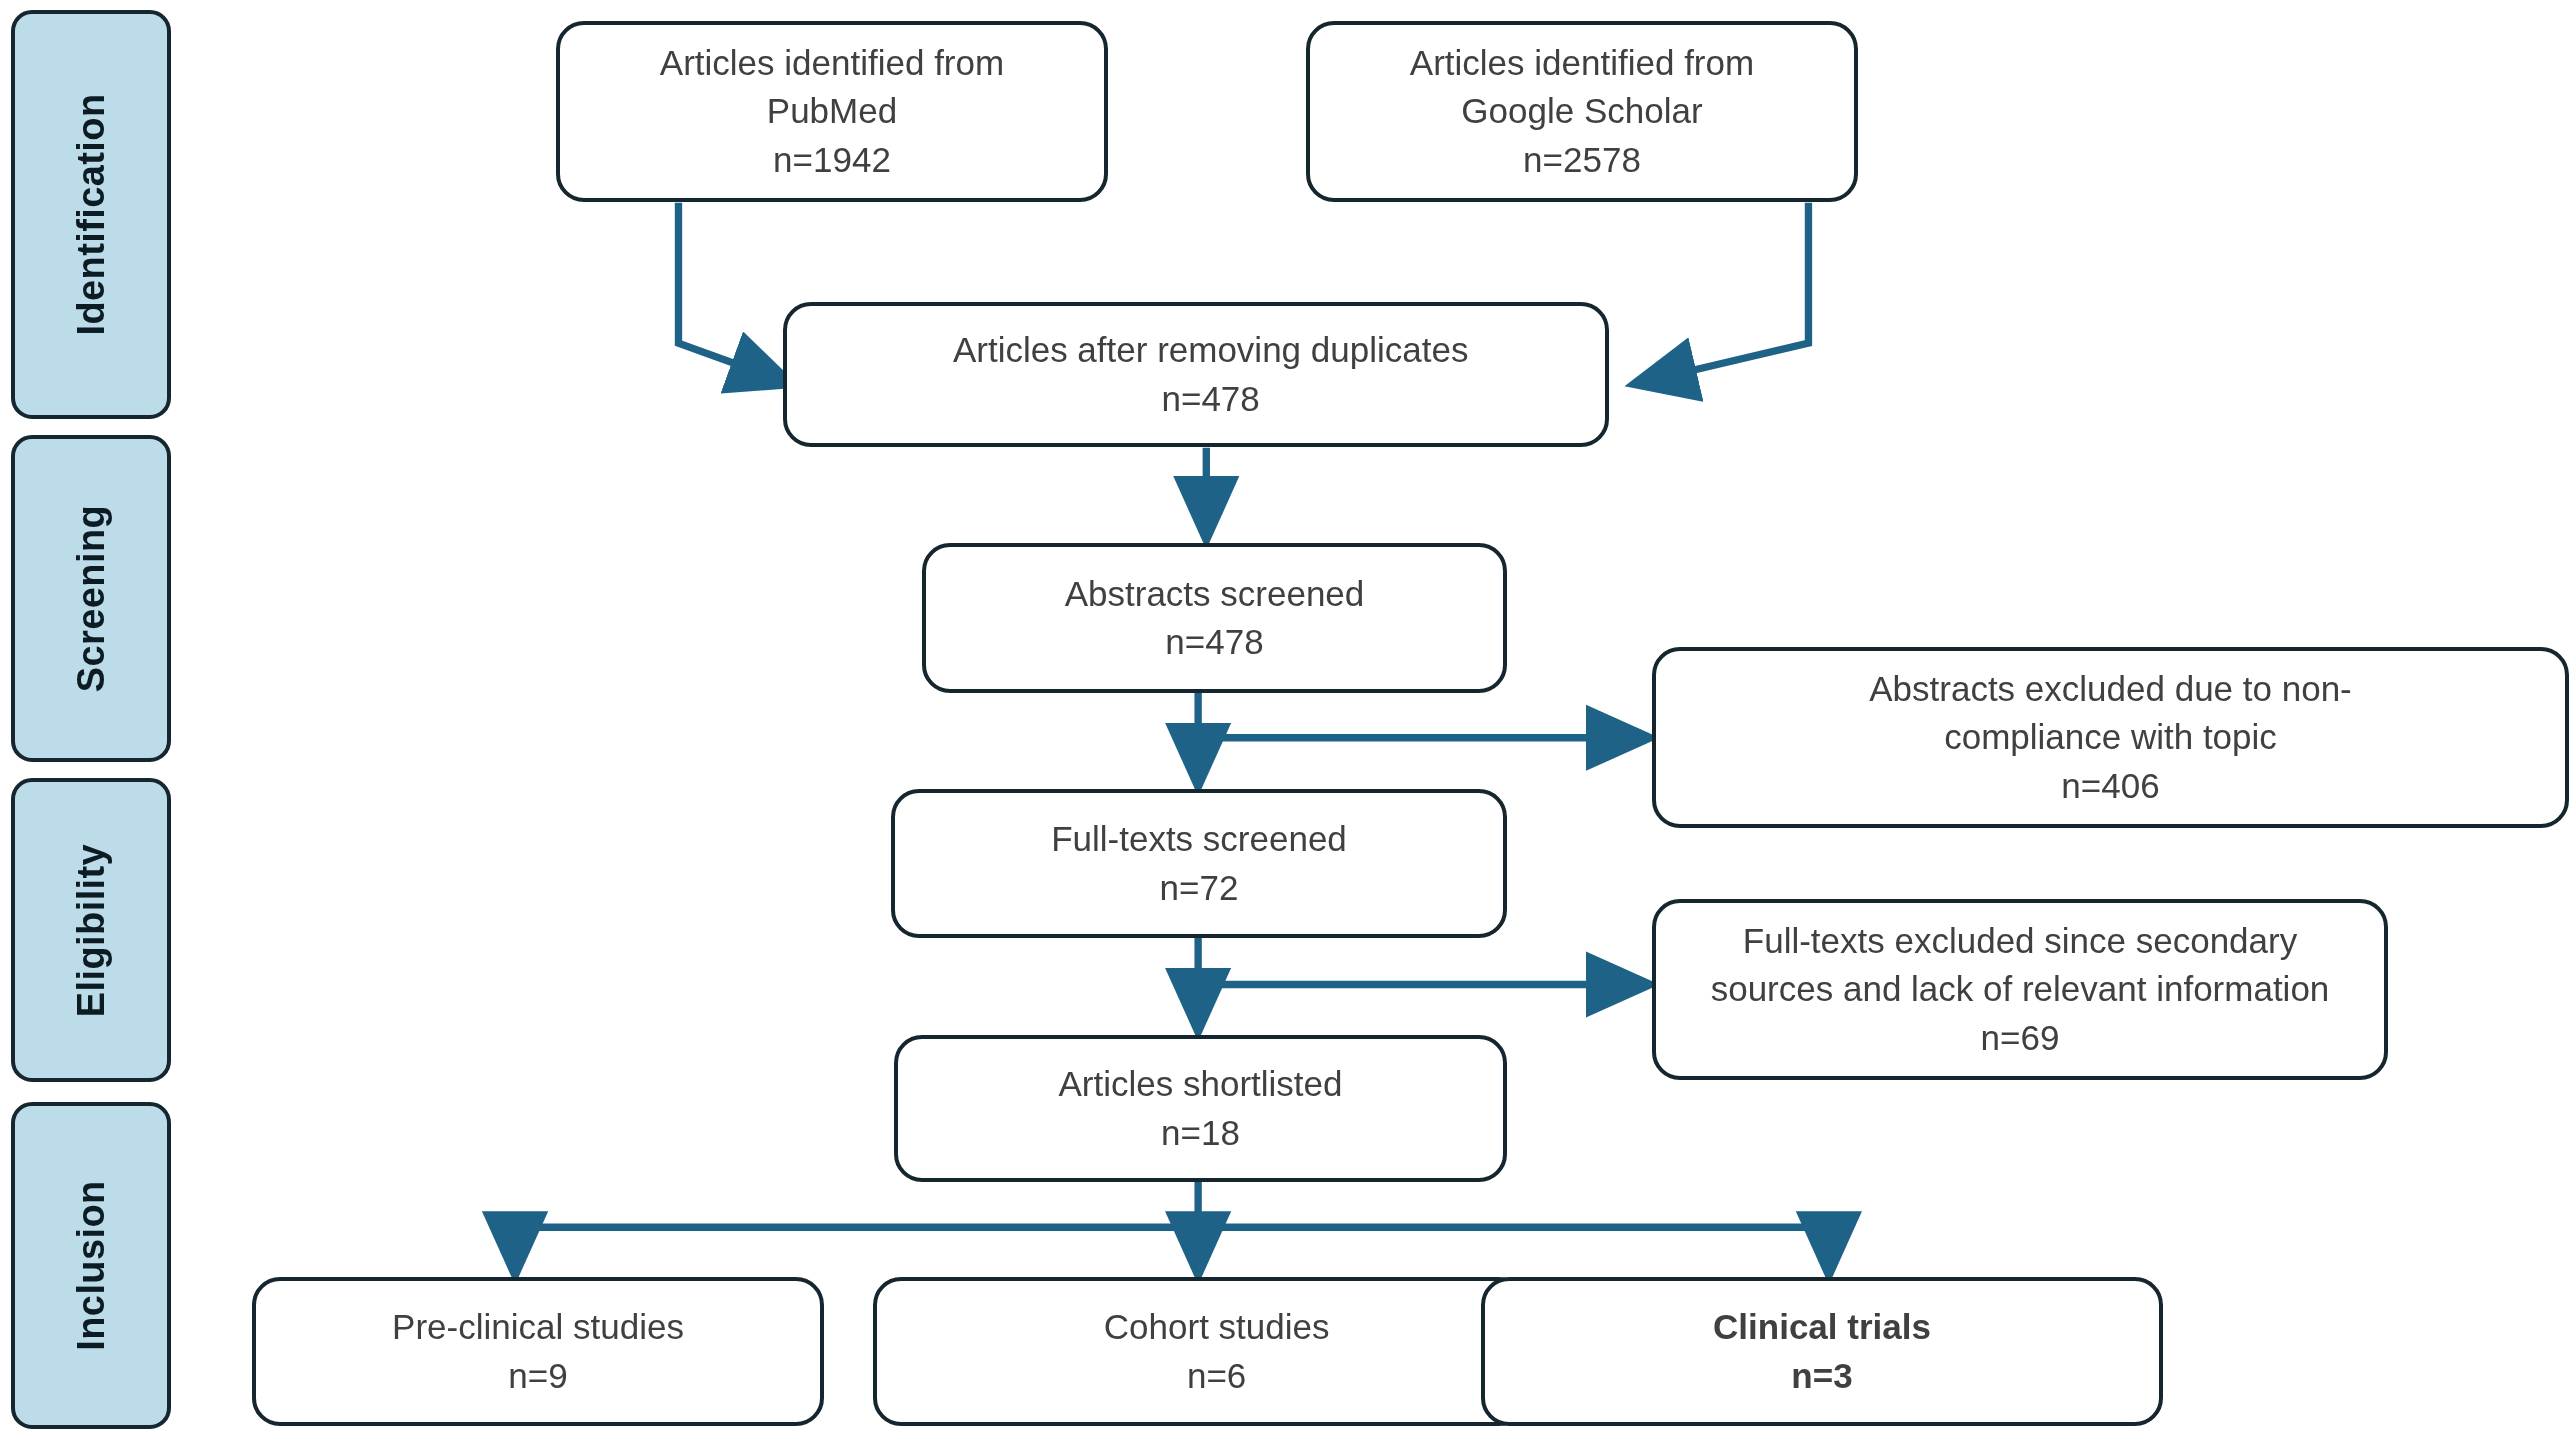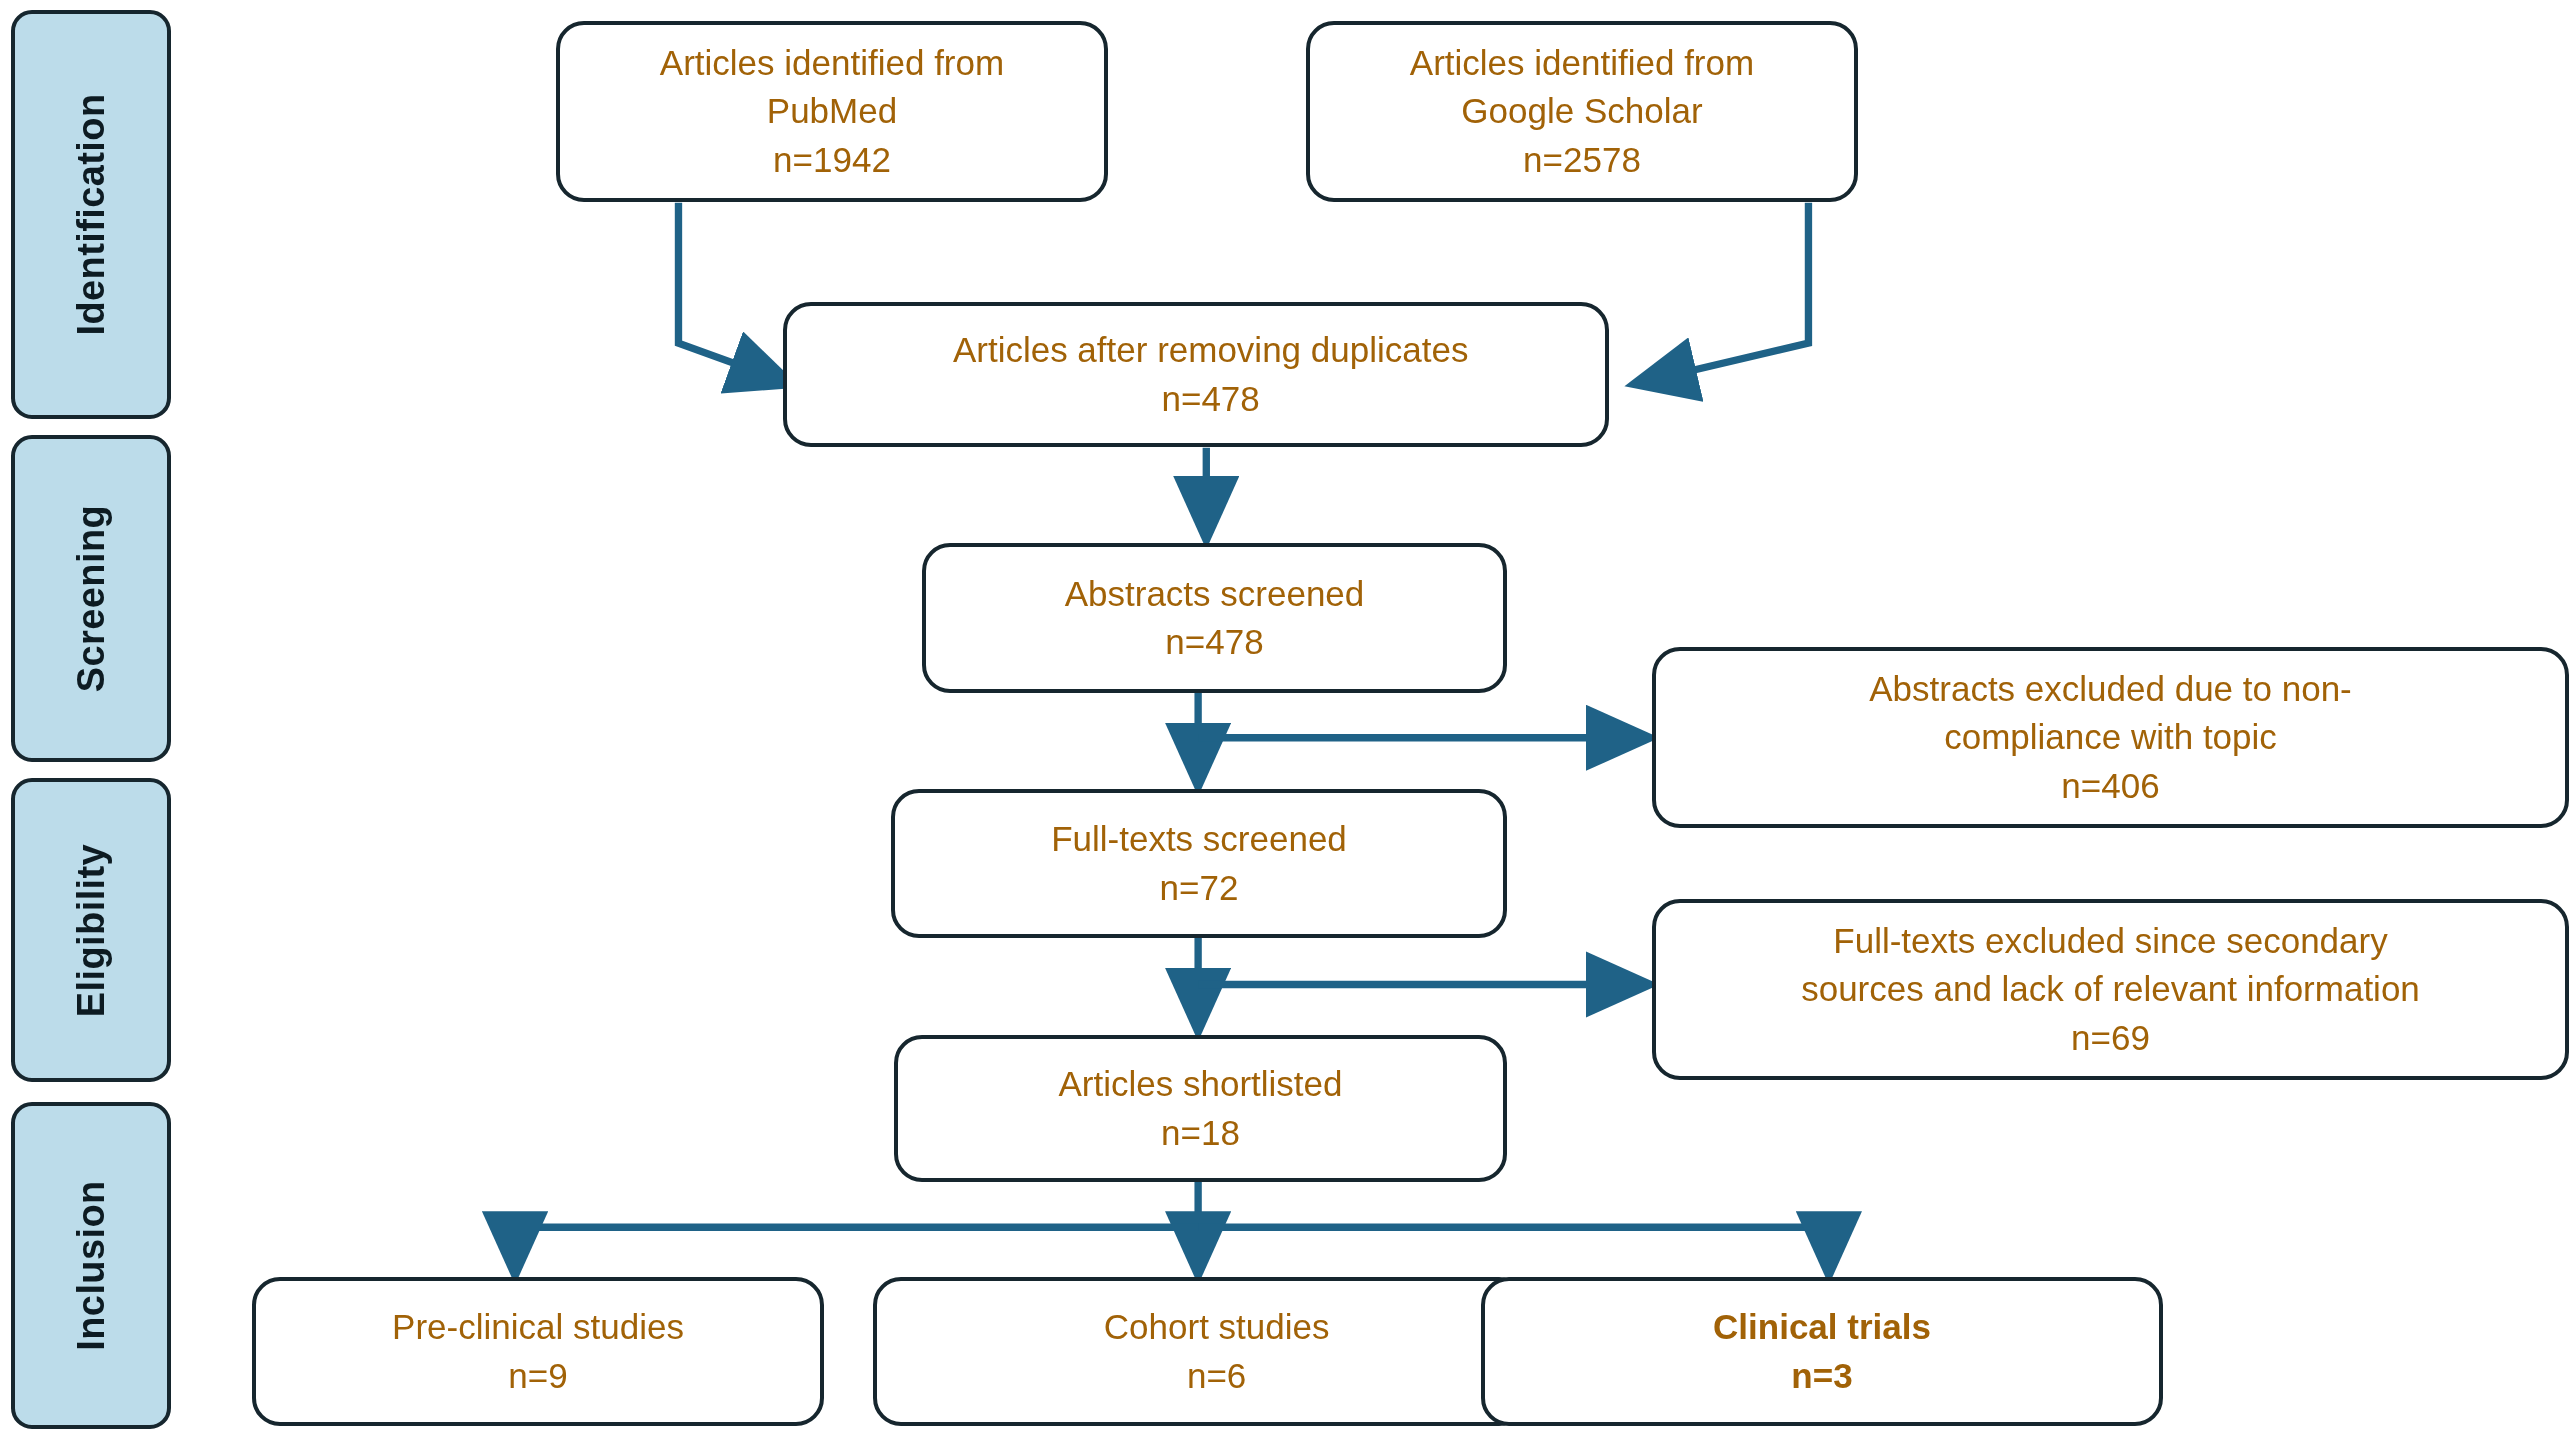--- a/index.html
+++ b/index.html
@@ -31,21 +31,21 @@
   
   .node{
     position:absolute;
     background:#ffffff;
     border:4.9px solid #16262E;
     border-radius:28px;
     box-sizing:border-box;
     display:flex;flex-direction:column;
     align-items:center;justify-content:center;
     text-align:right;
-    color:#a16207;
+    color:#404040;
     font-size:35px;
     line-height:1.38;
     padding:4.9px 14.7px;
   }
   .node .ln{display:block;white-space:nowrap;}
 </style>
 </head>
 <body>
 
 <div id="canvas">
@@ -122,21 +122,21 @@
     <span class="ln">Abstracts excluded due to non-</span>
     <span class="ln">compliance with topic</span>
     <span class="ln">n=406</span>
   </div>
 
   <div class="node" style="left:891px;top:789px;width:616px;height:149px;">
     <span class="ln">Full-texts screened</span>
     <span class="ln">n=72</span>
   </div>
 
-  <div class="node" style="left:1652px;top:899px;width:917px;height:181px;">
+  <div class="node" style="left:1652px;top:899px;width:736px;height:181px;">
     <span class="ln">Full-texts excluded since secondary</span>
     <span class="ln">sources and lack of relevant information</span>
     <span class="ln">n=69</span>
   </div>
 
   <div class="node" style="left:894px;top:1035px;width:613px;height:147px;">
     <span class="ln">Articles shortlisted</span>
     <span class="ln">n=18</span>
   </div>
 

